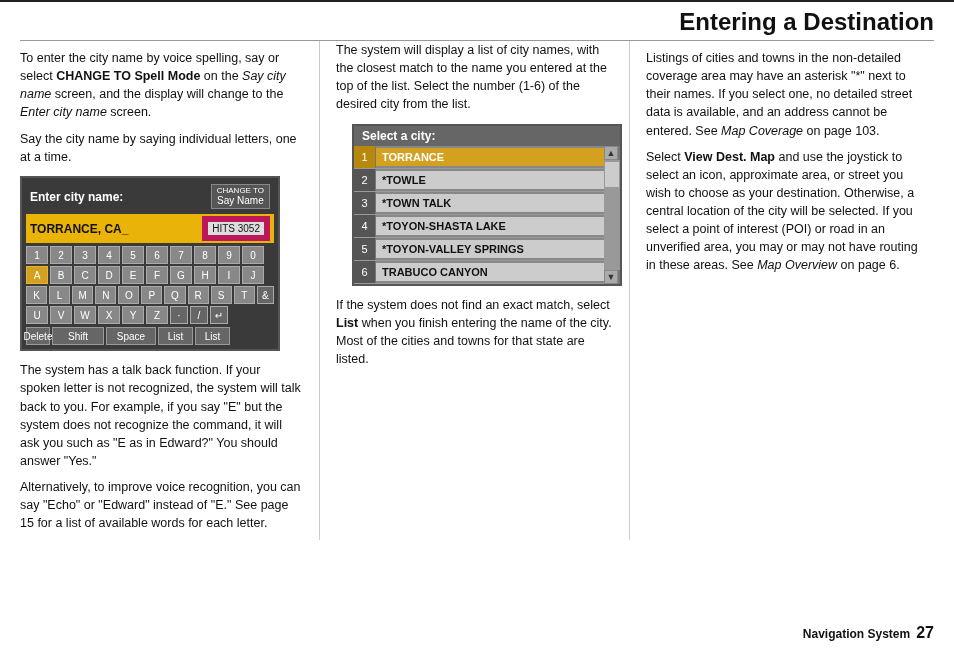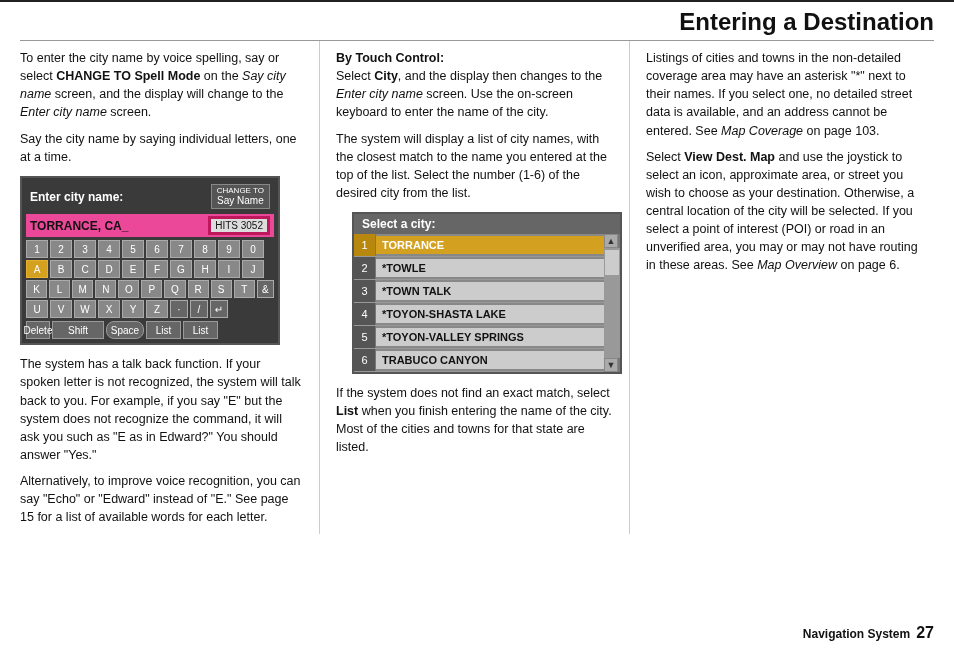--- a/index.html
+++ b/index.html
@@ -88,36 +88,36 @@
       align-items: center;
       line-height: 1.2;
     }
     .keyboard-header .say-name-btn span:first-child {
       font-size: 8px;
     }
 
     .keyboard-input-row {
       display: flex;
       align-items: center;
-      background: #ec4899;
+      background: #eab308;
       margin-bottom: 3px;
       padding: 2px 4px;
       justify-content: space-between;
     }
     .keyboard-input-text {
       font-size: 12px;
       color: #111;
       font-weight: bold;
     }
     .keyboard-hits {
       font-size: 10px;
       color: #111;
       background: #ddd;
       padding: 1px 4px;
-      border: 3px solid #be185d;
+      border: 6px solid #be185d;
     }
 
     .keyboard-numrow {
       display: flex;
       gap: 2px;
       margin-bottom: 2px;
     }
     .key {
       background: #888;
       border: 1px solid #aaa;
@@ -161,21 +161,21 @@
       color: #fff;
       font-size: 10px;
       height: 18px;
       display: flex;
       align-items: center;
       justify-content: center;
       cursor: pointer;
     }
     .footer-key.delete { width: 24px; }
     .footer-key.shift { width: 52px; }
-    .footer-key.space { width: 38px; border-radius: 8px; }
+    .footer-key.space { width: 50px; }
     .footer-key.more { width: 35px; }
     .footer-key.list { width: 35px; }
 
     
     .city-select {
       border: 2px solid #555;
       background: #888;
       margin: 10px 16px;
       width: 270px;
     }
@@ -353,24 +353,20 @@
         <div class="footer-key more">List</div>
         <div class="footer-key list">List</div>
       </div>
     </div>
 
     <p>The system has a talk back function. If your spoken letter is not recognized, the system will talk back to you. For example, if you say "E" but the system does not recognize the command, it will ask you such as "E as in Edward?" You should answer "Yes."</p>
     <p>Alternatively, to improve voice recognition, you can say "Echo" or "Edward" instead of "E." See page 15 for a list of available words for each letter.</p>
   </div>
 
   <div class="col-middle">
-    <p style="margin-top:8px;">
-      <b>By Touch Control:</b><br>
-      <span>Select </span><b>City</b><span>, and the display then changes to the </span><span class="italic">Enter city name</span><span> screen. Use the on-screen keyboard to enter the name of the city.</span>
-    </p>
     <p>The system will display a list of city names, with the closest match to the name you entered at the top of the list. Select the number (1-6) of the desired city from the list.</p>
 
     <div class="city-select">
       <div class="city-select-header">Select a city:</div>
       <div class="city-list-with-scroll">
         <ul class="city-list city-list-items">
           <li class="city-item highlighted">
             <span class="city-num">1</span>
             <span class="city-name">TORRANCE</span>
           </li>

